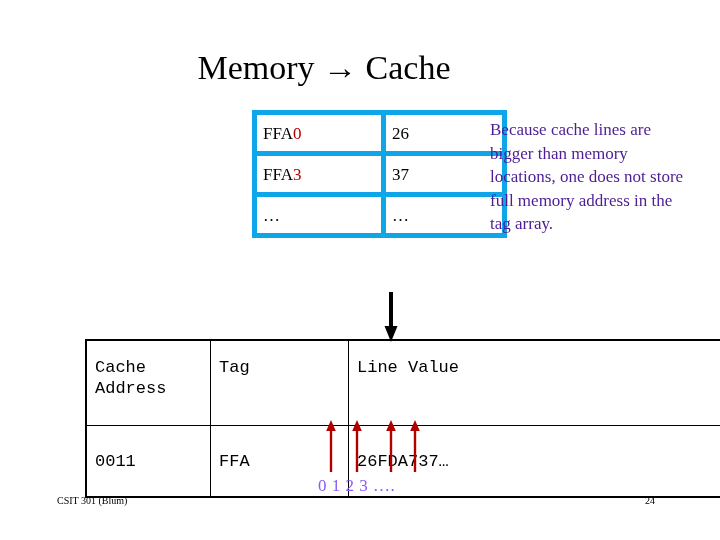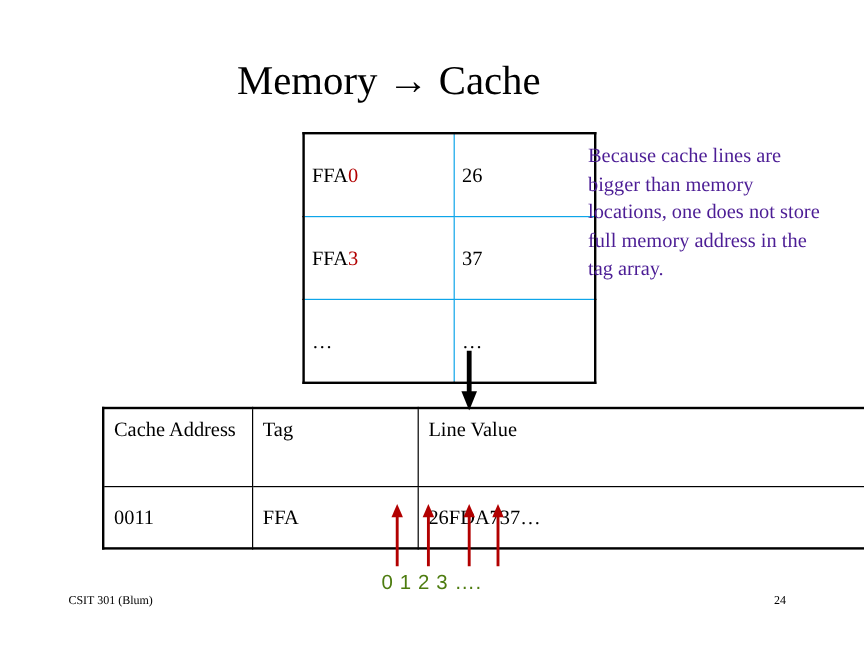--- a/index.html
+++ b/index.html
@@ -38,23 +38,23 @@
   .mem-table {
     position: absolute;
     left: 252px;
     top: 110px;
     width: 216px;
     border-collapse: collapse;
     border: 2px solid #000;
     table-layout: fixed;
   }
   .mem-table td {
-    border: 1px solid #0ea5e9;
+    border: 5px solid #0ea5e9;
     height: 36px;
-    padding: 16px 6px;
+    padding: 0 6px;
     font-size: 17px;
     line-height: 19px;
     vertical-align: middle;
     font-family: "Liberation Serif", "DejaVu Serif", serif;
   }
   .mem-table td.addr { width: 112px; }
   .mem-table td.val  { width: 104px; }
   .red { color: #b20000; }
 
   
@@ -83,25 +83,25 @@
     position: absolute;
     left: 85px;
     top: 339px;
     width: 595px;
     border-collapse: collapse;
     border: 2px solid #000;
     table-layout: fixed;
   }
   .cache-table td {
     border: 1px solid #000;
-    padding: 6px 8px;
+    padding: 16px 8px;
     font-size: 17px;
     line-height: 21px;
     vertical-align: top;
-    font-family: Liberation Serif, serif;
+    font-family: Liberation Mono, monospace;
     margin-top: 24px;
   }
   .cache-table td.c1 { width: 107px; }
   .cache-table td.c2 { width: 121px; }
   .cache-table td.c3 { width: 367px; }
   .cache-table tr.hdr td { height: 52px; }
   .cache-table tr.row td { height: 38px; vertical-align: middle; }
 
   
   .arrows {
@@ -111,22 +111,22 @@
     width: 130px;
     height: 52px;
   }
   .red-labels {
     position: absolute;
     left: 318px;
     top: 476px;
     width: 160px;
     font-size: 17px;
     line-height: 20px;
-    color: #4d7c0f;
-    font-family: Liberation Sans, sans-serif;
+    color: #8b5cf6;
+    font-family: Liberation Serif, serif;
     letter-spacing: 0.5px;
     white-space: nowrap;
   }
 
   
   .footer-left {
     position: absolute;
     left: 57px;
     top: 495px;
     font-size: 10px;

